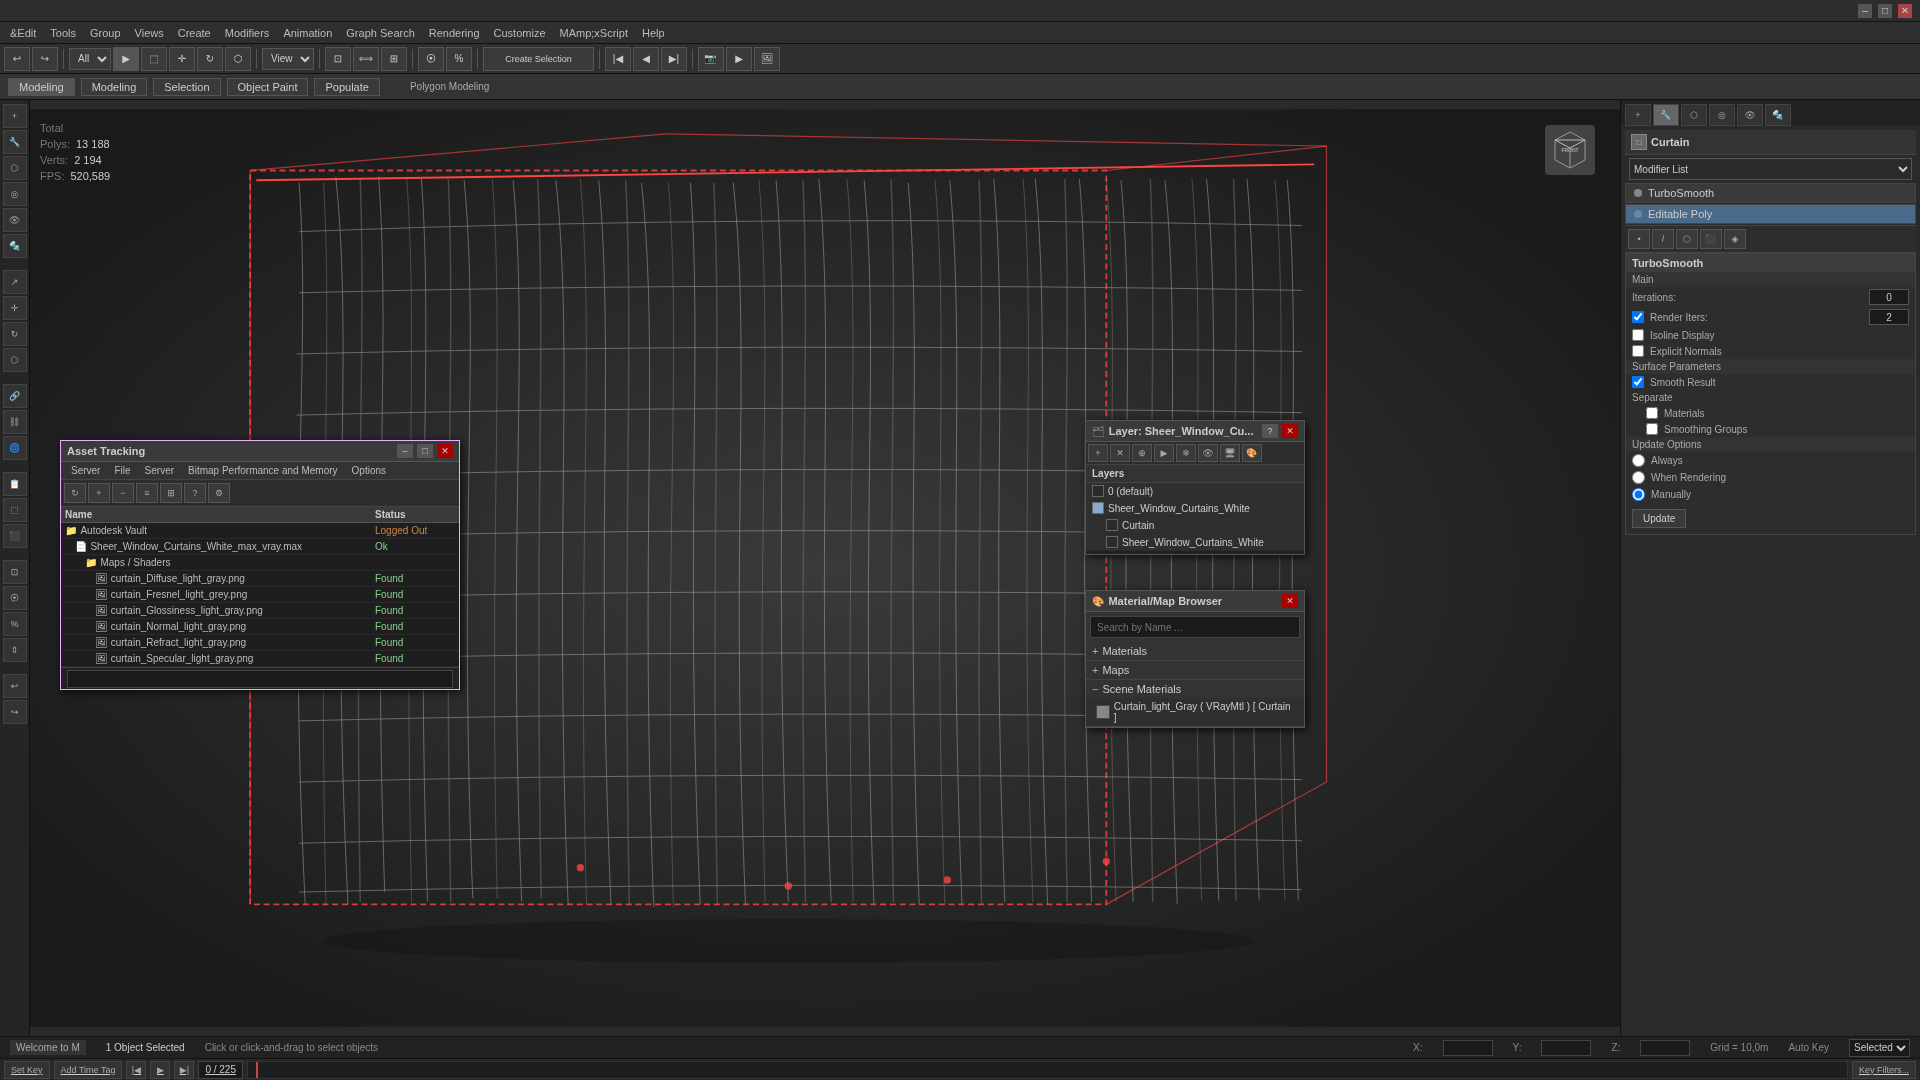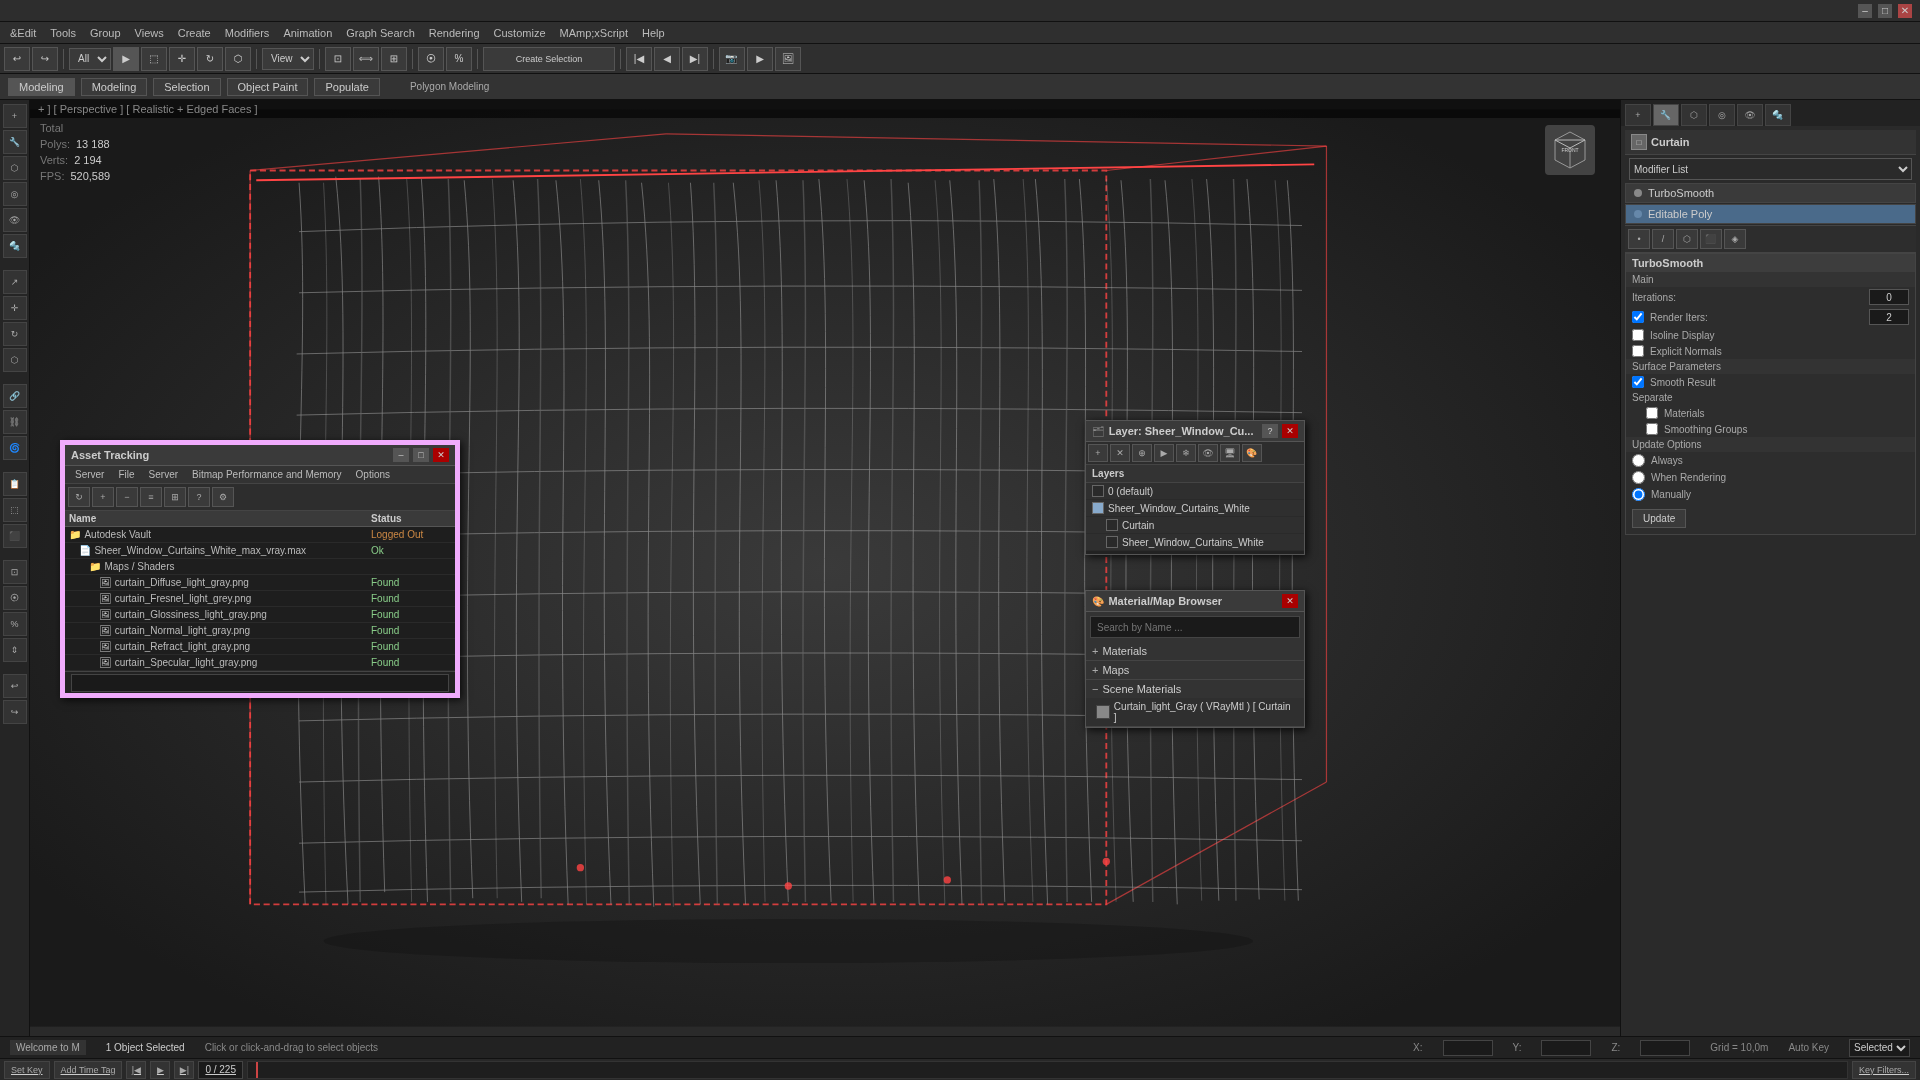--- a/index.html
+++ b/index.html
@@ -214,21 +214,21 @@
       text-align: center;
     }
     .param-checkbox { width: 12px; height: 12px; }
 
     
     #asset-tracking {
       position: absolute;
       top: 440px; left: 60px;
       width: 400px;
       background: #2f2f2f;
-      border: 5px solid #f0abfc;
+      border: 1px solid #f0abfc;
       z-index: 50;
       box-shadow: 2px 2px 8px rgba(0,0,0,0.8);
     }
     .floating-titlebar {
       background: #3a3a3a;
       padding: 3px 6px;
       display: flex;
       align-items: center;
       justify-content: space-between;
       border-bottom: 1px solid #555;
@@ -461,21 +461,21 @@
   <div class="tb-separator"></div>
   <select class="tb-select"><option>View</option></select>
   <div class="tb-separator"></div>
   <button class="tb-btn">⊡</button>
   <button class="tb-btn">⟺</button>
   <button class="tb-btn">⊞</button>
   <div class="tb-separator"></div>
   <button class="tb-btn">⦿</button>
   <button class="tb-btn">%</button>
   <div class="tb-separator"></div>
-  <button class="tb-btn" style="width:132px; font-size:9px;">Create Selection</button>
+  <button class="tb-btn" style="width:111px; font-size:9px;">Create Selection</button>
   <div class="tb-separator"></div>
   <button class="tb-btn">|◀</button>
   <button class="tb-btn">◀</button>
   <button class="tb-btn">▶|</button>
   <div class="tb-separator"></div>
   <button class="tb-btn">📷</button>
   <button class="tb-btn">▶</button>
   <button class="tb-btn">🖼</button>
 </div>
 
@@ -514,21 +514,20 @@
     <button class="side-btn">⊡</button>
     <button class="side-btn">⦿</button>
     <button class="side-btn">%</button>
     <button class="side-btn">⇕</button>
     <div style="height:8px"></div>
     <button class="side-btn">↩</button>
     <button class="side-btn">↪</button>
   </div>
 
   <div id="viewport-area">
-    <div id="viewport-header">+ ] [ Perspective ] [ Realistic + Edged Faces ]</div>
 
     <div id="viewport-stats">
       <div class="stat-row">
         <span class="stat-label">Total</span>
       </div>
       <div class="stat-row">
         <span class="stat-label">Polys:</span>
         <span class="stat-value">13 188</span>
       </div>
       <div class="stat-row">

